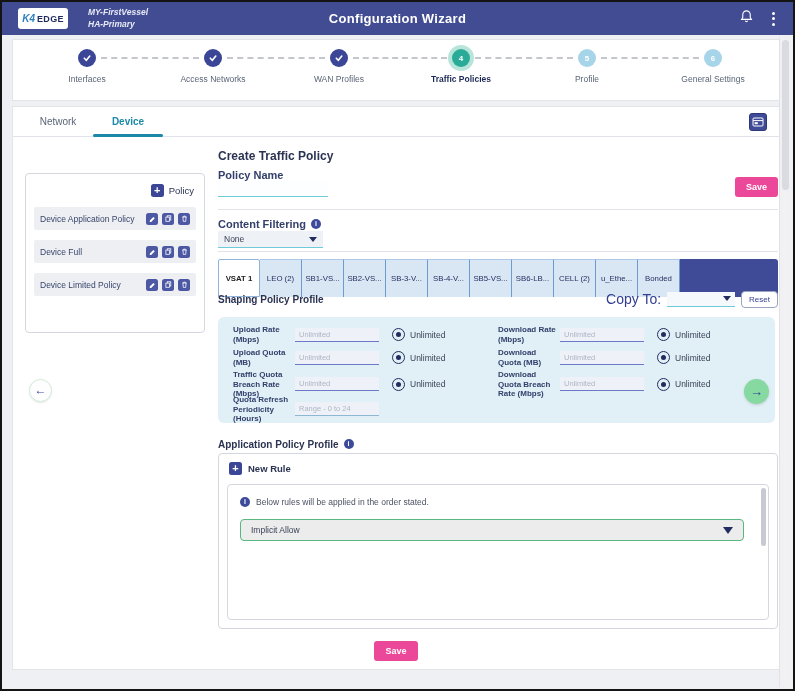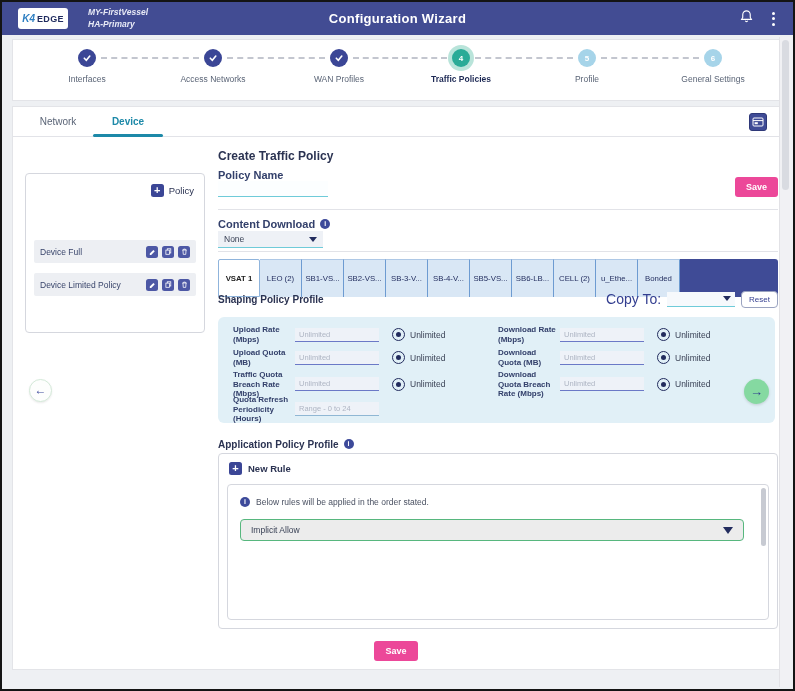--- a/index.html
+++ b/index.html
@@ -206,20 +206,41 @@
             <rect x="2.6" y="6.2" width="3.2" height="2" fill="#fff"></rect>
           </svg>
       </div>
     </div>
 
     <aside class="policy-panel">
       <div class="add-policy">
         <span class="plus-sq">+</span>
         <span class="lbl">Policy</span>
       </div>
+      <div class="p-row" style="top:33px">
+        <span class="p-name">Device Application Policy</span>
+        <span class="p-actions">
+          <button class="ibtn">
+              <svg width="7" height="7" viewBox="0 0 8 8">
+                <path d="M0.9 6.3l4.1-4.1 1.6 1.6-4.1 4.1H0.9z" fill="#fff"></path>
+              </svg>
+            </button>
+          <button class="ibtn">
+              <svg width="7" height="7" viewBox="0 0 8 8">
+                <rect x="2.6" y="0.9" width="4" height="4.8" fill="none" stroke="#fff" stroke-width="0.9"></rect>
+                <rect x="1" y="2.4" width="4" height="4.8" fill="#4d58a5" stroke="#fff" stroke-width="0.9"></rect>
+              </svg>
+            </button>
+          <button class="ibtn">
+              <svg width="7" height="7" viewBox="0 0 8 8">
+                <path d="M1.4 2.3h5.2M3 2.3V1.3h2v1M2.2 2.3l.4 5h2.8l.4-5" stroke="#fff" stroke-width="0.9" fill="none"></path>
+              </svg>
+            </button>
+        </span>
+      </div>
       <div class="p-row" style="top:66px">
         <span class="p-name">Device Full</span>
         <span class="p-actions">
           <button class="ibtn">
               <svg width="7" height="7" viewBox="0 0 8 8">
                 <path d="M0.9 6.3l4.1-4.1 1.6 1.6-4.1 4.1H0.9z" fill="#fff"></path>
               </svg>
             </button>
           <button class="ibtn">
               <svg width="7" height="7" viewBox="0 0 8 8">
@@ -262,21 +283,21 @@
     <div class="form">
       <div class="form-h">Create Traffic Policy</div>
 
       <div class="f-label pn-label">Policy Name</div>
       <input class="pn-input" type="text" value="" style="">
       <button class="btn-primary save-top">Save</button>
 
       <div class="divider" style="top:72px"></div>
 
       <div class="cf-row">
-        <span class="f-label">Content Download</span>
+        <span class="f-label">Content Filtering</span>
         <i class="info-i">i</i>
       </div>
       <div class="cf-select">
         <span class="val">None</span>
         <span class="tri"></span>
       </div>
 
       <div class="divider" style="top:114px"></div>
 
       <div class="wan-tabs">

